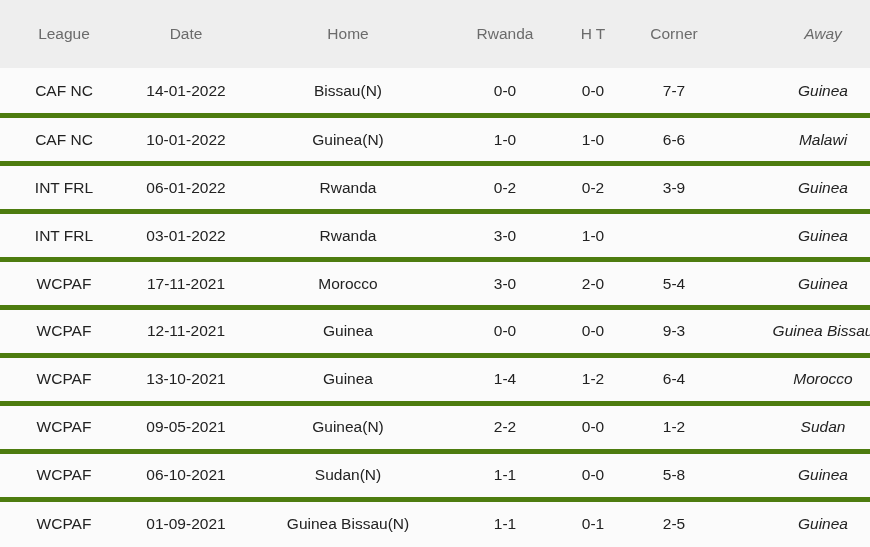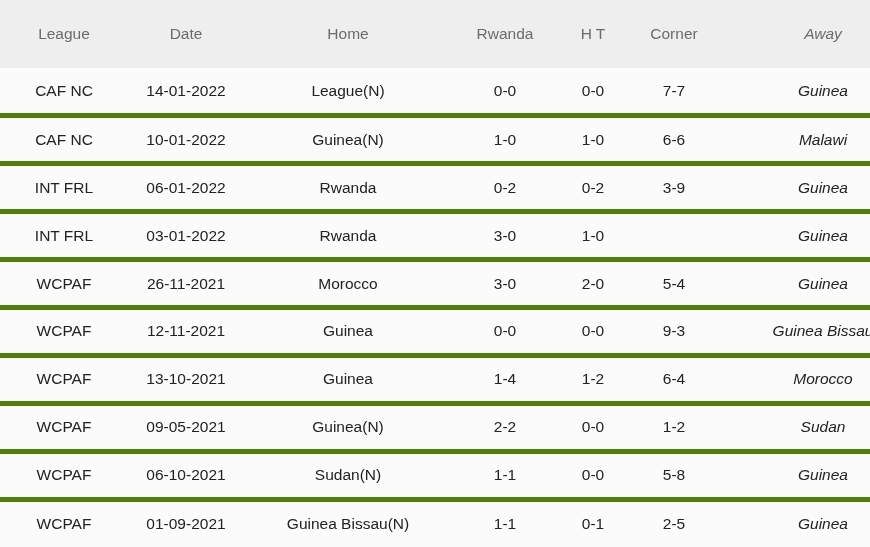--- a/index.html
+++ b/index.html
@@ -98,21 +98,21 @@
       <th class="col-score">Rwanda</th>
       <th class="col-ht">H T</th>
       <th class="col-corner">Corner</th>
       <th class="col-away">Away</th>
     </tr>
   </thead>
   <tbody id="table-body">
       <tr>
         <td class="col-league">CAF NC</td>
         <td class="col-date">14-01-2022</td>
-        <td class="col-home team-plain">League(N)</td>
+        <td class="col-home team-plain">Bissau(N)</td>
         <td class="col-score score">0-0</td>
         <td class="col-ht">0-0</td>
         <td class="col-corner">7-7</td>
         <td class="col-away team-link">Guinea</td>
       </tr>
       <tr>
         <td class="col-league">CAF NC</td>
         <td class="col-date">10-01-2022</td>
         <td class="col-home team-link">Guinea(N)</td>
         <td class="col-score score">1-0</td>
@@ -133,21 +133,21 @@
         <td class="col-league">INT FRL</td>
         <td class="col-date">03-01-2022</td>
         <td class="col-home team-plain">Rwanda</td>
         <td class="col-score score">3-0</td>
         <td class="col-ht">1-0</td>
         <td class="col-corner"></td>
         <td class="col-away team-link">Guinea</td>
       </tr>
       <tr>
         <td class="col-league">WCPAF</td>
-        <td class="col-date">26-11-2021</td>
+        <td class="col-date">17-11-2021</td>
         <td class="col-home team-plain">Morocco</td>
         <td class="col-score score">3-0</td>
         <td class="col-ht">2-0</td>
         <td class="col-corner">5-4</td>
         <td class="col-away team-link">Guinea</td>
       </tr>
       <tr>
         <td class="col-league">WCPAF</td>
         <td class="col-date">12-11-2021</td>
         <td class="col-home team-link">Guinea</td>

